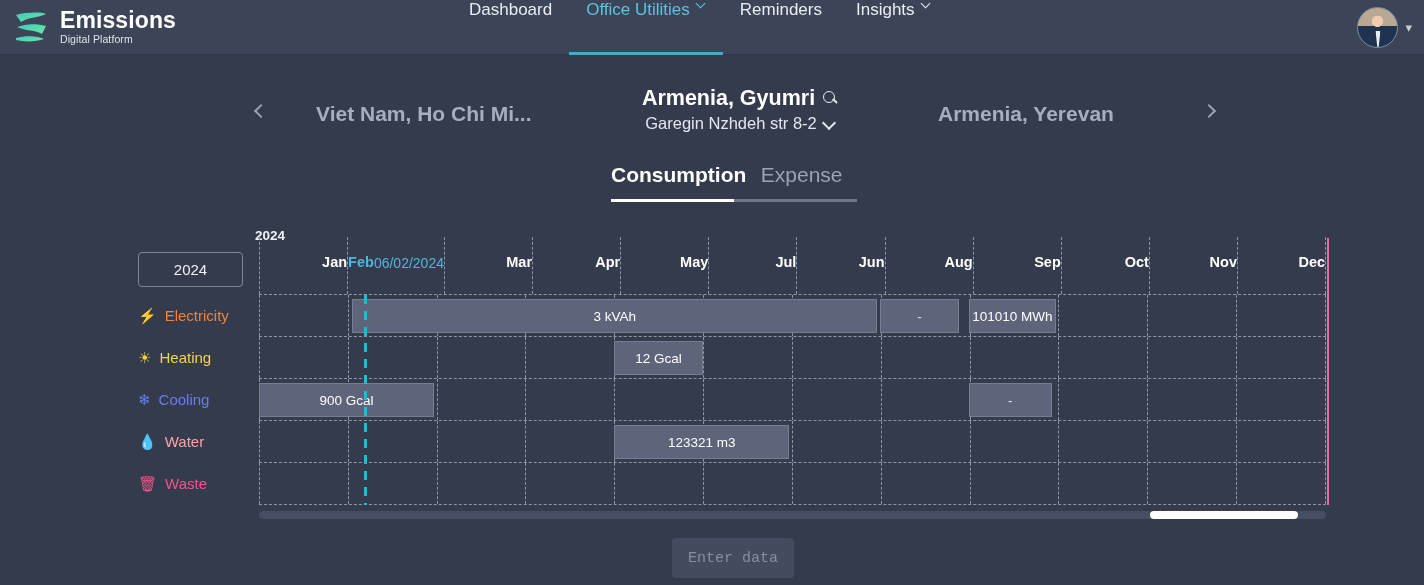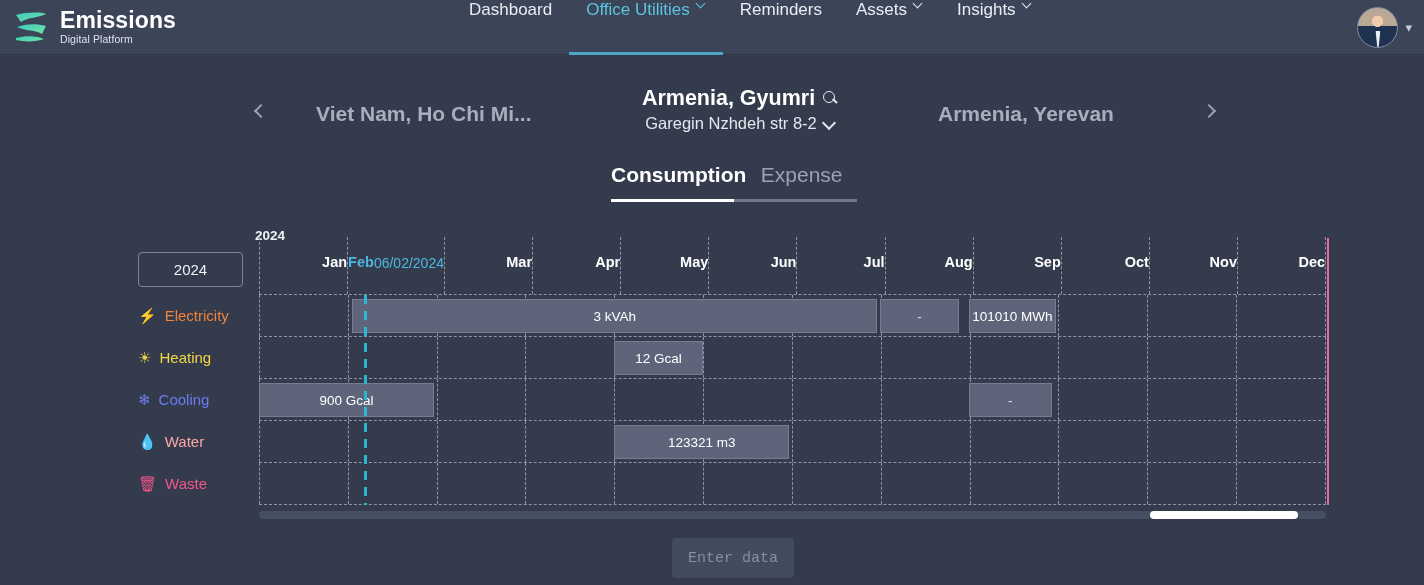--- a/index.html
+++ b/index.html
@@ -238,24 +238,20 @@
       <span>Dashboard</span>
     </div>
     <div class="nav-item active">
       <span>Office Utilities</span>
       <span class="chev"></span>
     </div>
     <div class="nav-item">
       <span>Reminders</span>
     </div>
     <div class="nav-item">
-      <span>Assets</span>
-      <span class="chev"></span>
-    </div>
-    <div class="nav-item">
       <span>Insights</span>
       <span class="chev"></span>
     </div>
   </div>
 
   <div class="avatar-wrap">
     <span class="avatar"></span>
     <span class="avatar-chev">▾</span>
   </div>
 </div>
@@ -308,24 +304,24 @@
         <div class="month">
           <div class="month-name">Mar</div>
         </div>
         <div class="month">
           <div class="month-name">Apr</div>
         </div>
         <div class="month">
           <div class="month-name">May</div>
         </div>
         <div class="month">
+          <div class="month-name">Jul</div>
+        </div>
+        <div class="month">
           <div class="month-name">Jun</div>
-        </div>
-        <div class="month">
-          <div class="month-name">Jul</div>
         </div>
         <div class="month">
           <div class="month-name">Aug</div>
         </div>
         <div class="month">
           <div class="month-name">Sep</div>
         </div>
         <div class="month">
           <div class="month-name">Oct</div>
         </div>

